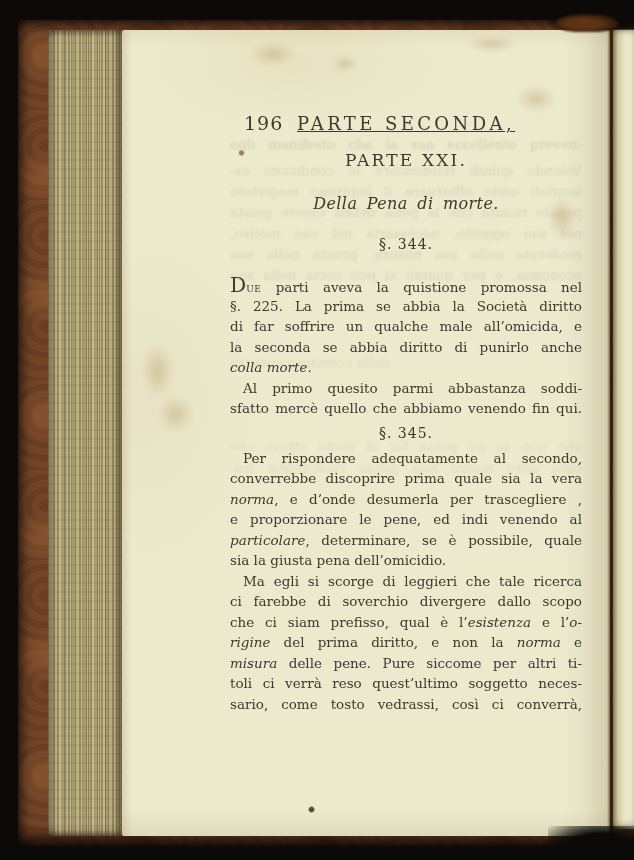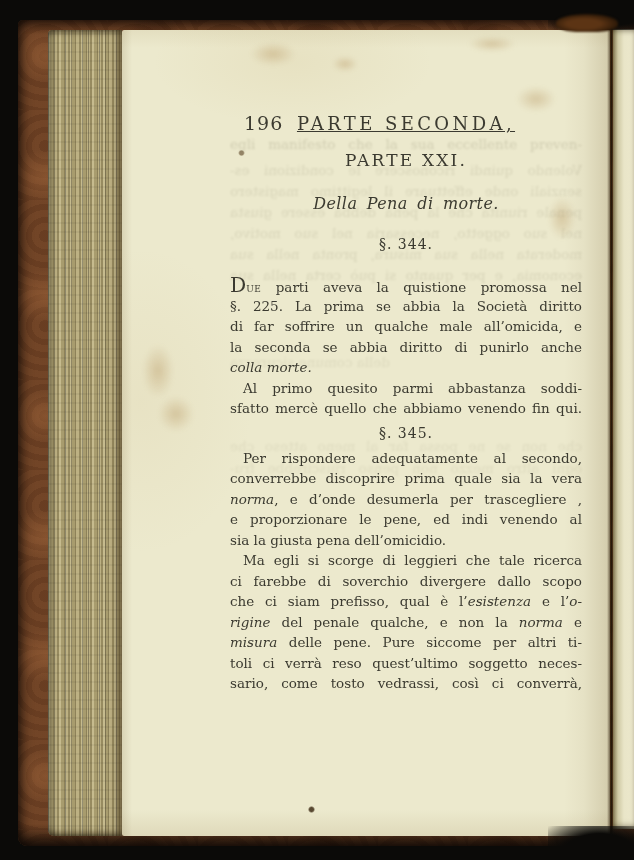--- a/index.html
+++ b/index.html
@@ -144,25 +144,26 @@
           <div class="bline"><span>di far soffrire un qualche male all’omicida, e</span></div>
           <div class="bline"><span>la seconda se abbia diritto di punirlo anche</span></div>
           <div class="bline no-just"><span class="it">colla morte.</span></div>
           <div class="bline ind"><span>Al primo quesito parmi abbastanza soddi-</span></div>
           <div class="bline"><span>sfatto mercè quello che abbiamo venendo fin qui.</span></div>
           <div class="section-label">§. 345.</div>
           <div class="bline ind"><span>Per rispondere adequatamente al secondo,</span></div>
           <div class="bline"><span>converrebbe discoprire prima quale sia la vera</span></div>
           <div class="bline"><span class="it">norma</span><span>, e d’onde desumerla per trascegliere ,</span></div>
           <div class="bline"><span>e proporzionare le pene, ed indi venendo al</span></div>
+          <div class="bline"><span class="it">particolare</span><span>, determinare, se è possibile, quale</span></div>
           <div class="bline no-just"><span>sia la giusta pena dell’omicidio.</span></div>
           <div class="bline ind"><span>Ma egli si scorge di leggieri che tale ricerca</span></div>
           <div class="bline"><span>ci farebbe di soverchio divergere dallo scopo</span></div>
           <div class="bline"><span>che ci siam prefisso, qual è l’</span><span class="it">esistenza</span><span> e l’</span><span class="it">o-</span></div>
-          <div class="bline"><span class="it">rigine</span><span> del penale qualche, e non la </span><span class="it">norma</span><span> e</span></div>
+          <div class="bline"><span class="it">rigine</span><span> del prima diritto, e non la </span><span class="it">norma</span><span> e</span></div>
           <div class="bline"><span class="it">misura</span><span> delle pene. Pure siccome per altri ti-</span></div>
           <div class="bline"><span>toli ci verrà reso quest’ultimo soggetto neces-</span></div>
           <div class="bline"><span>sario, come tosto vedrassi, così ci converrà,</span></div>
         </div>
     </div>
   </div>
 
   <div class="gutter"></div>
   <div class="sliver"></div>
   <div class="dark-patch-tr"></div>

